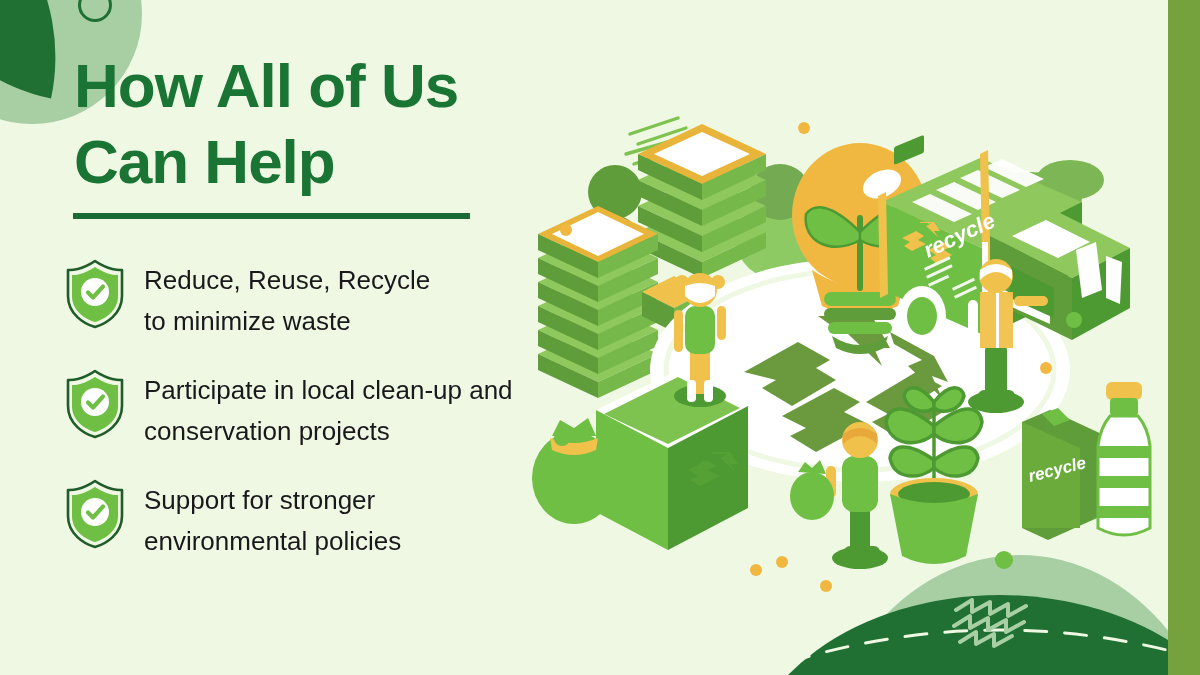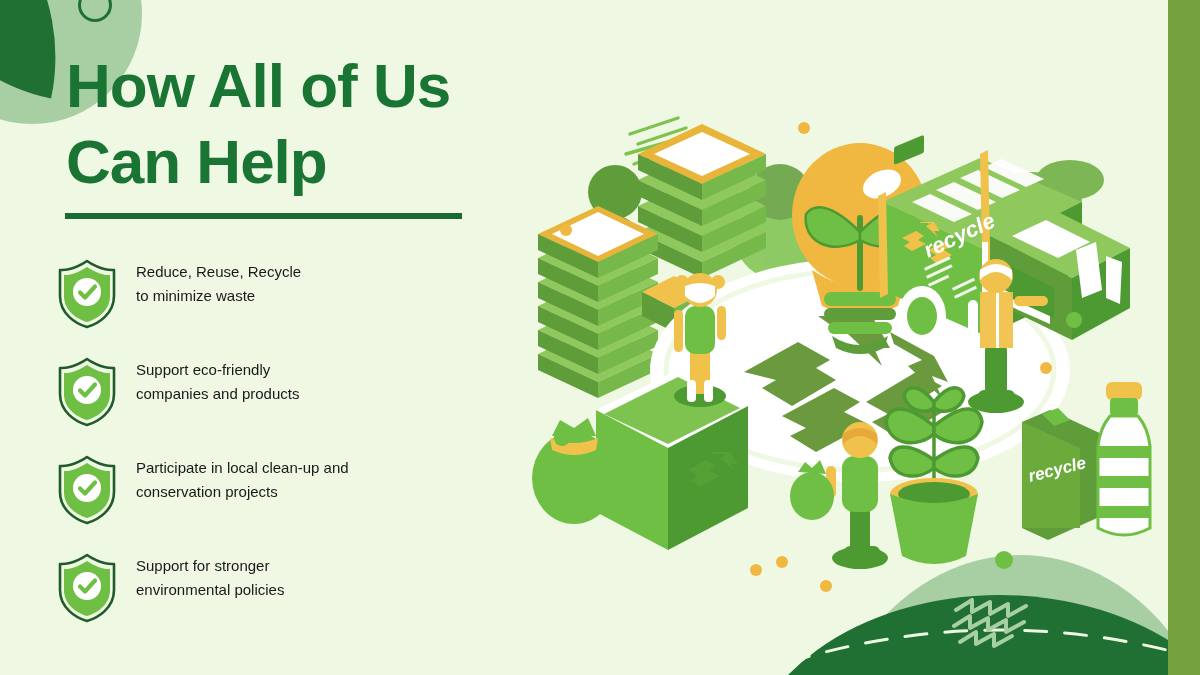--- a/index.html
+++ b/index.html
@@ -38,41 +38,41 @@
     right:-60px; bottom:-110px; width:520px; height:190px;
     border-radius:50% 50% 0 0 / 100% 100% 0 0;
     background:#1f7032;
   }
   #deco-right-bar {
     right:0; top:0; width:32px; height:675px;
     background:#76a23e;
   }
 
   
-  .left-col { position:absolute; left:0; top:0; width:540px; height:675px; }
+  .left-col { position:absolute; left:8px; top:0; width:540px; height:675px; }
   #page-title {
     position:absolute; left:66px; top:48px; width:460px;
     font-size:62px; line-height:1.22; font-weight:bold;
     color:#1a7434; letter-spacing:-1px;
     white-space:pre-line;
   }
   #title-rule {
     position:absolute; left:65px; top:213px;
     width:397px; height:6px; background:#1a6b33;
   }
 
   .bullet-list { position:absolute; left:56px; top:256px; width:480px; }
   .bullet-row {
     display:flex; align-items:flex-start; gap:18px;
     margin-bottom:24px;
   }
   .bullet-row:last-child { margin-bottom:0; }
   .shield-wrap { flex:0 0 auto; width:62px; height:72px; margin-top:2px; }
   .bullet-text {
-    font-size:15px; line-height:1.58; color:#19191c;
+    font-size:26px; line-height:1.58; color:#19191c;
     padding-top:4px; white-space:pre-line;
   }
 
   
   #illustration {
     position:absolute; left:530px; top:110px;
     width:640px; height:500px;
   }
 </style>
 </head>
@@ -122,32 +122,20 @@
             <path d="M31 3 C31 3 45 13 58 12 L58 38 C58 56 42 66 31 69 C20 66 4 56 4 38 L4 12 C17 13 31 3 31 3 Z" fill="none" stroke="#1f5c2a" stroke-width="2.6" stroke-linejoin="round"></path>
             <path d="M31 9 C31 9 44 18 54 17 L54 38 C54 53 41 61 31 64 C21 61 8 53 8 38 L8 17 C18 18 31 9 31 9 Z" fill="#6fbf44"></path>
             <circle cx="31" cy="34" r="14" fill="#ffffff"></circle>
             <path d="M24 34.5 L29 39.5 L39 28.5" fill="none" stroke="#6fbf44" stroke-width="4.2" stroke-linecap="round" stroke-linejoin="round"></path>
           </svg>
         </span>
         <span class="bullet-text">Reduce, Reuse, Recycle
 to minimize waste</span>
       </div>
 
-      <div class="bullet-row">
-        <span class="shield-wrap">
-          <svg viewBox="0 0 62 72" width="62" height="72">
-            <path d="M31 3 C31 3 45 13 58 12 L58 38 C58 56 42 66 31 69 C20 66 4 56 4 38 L4 12 C17 13 31 3 31 3 Z" fill="none" stroke="#1f5c2a" stroke-width="2.6" stroke-linejoin="round"></path>
-            <path d="M31 9 C31 9 44 18 54 17 L54 38 C54 53 41 61 31 64 C21 61 8 53 8 38 L8 17 C18 18 31 9 31 9 Z" fill="#6fbf44"></path>
-            <circle cx="31" cy="34" r="14" fill="#ffffff"></circle>
-            <path d="M24 34.5 L29 39.5 L39 28.5" fill="none" stroke="#6fbf44" stroke-width="4.2" stroke-linecap="round" stroke-linejoin="round"></path>
-          </svg>
-        </span>
-        <span class="bullet-text">Support eco-friendly
-companies and products</span>
-      </div>
 
       <div class="bullet-row">
         <span class="shield-wrap">
           <svg viewBox="0 0 62 72" width="62" height="72">
             <path d="M31 3 C31 3 45 13 58 12 L58 38 C58 56 42 66 31 69 C20 66 4 56 4 38 L4 12 C17 13 31 3 31 3 Z" fill="none" stroke="#1f5c2a" stroke-width="2.6" stroke-linejoin="round"></path>
             <path d="M31 9 C31 9 44 18 54 17 L54 38 C54 53 41 61 31 64 C21 61 8 53 8 38 L8 17 C18 18 31 9 31 9 Z" fill="#6fbf44"></path>
             <circle cx="31" cy="34" r="14" fill="#ffffff"></circle>
             <path d="M24 34.5 L29 39.5 L39 28.5" fill="none" stroke="#6fbf44" stroke-width="4.2" stroke-linecap="round" stroke-linejoin="round"></path>
           </svg>
         </span>

